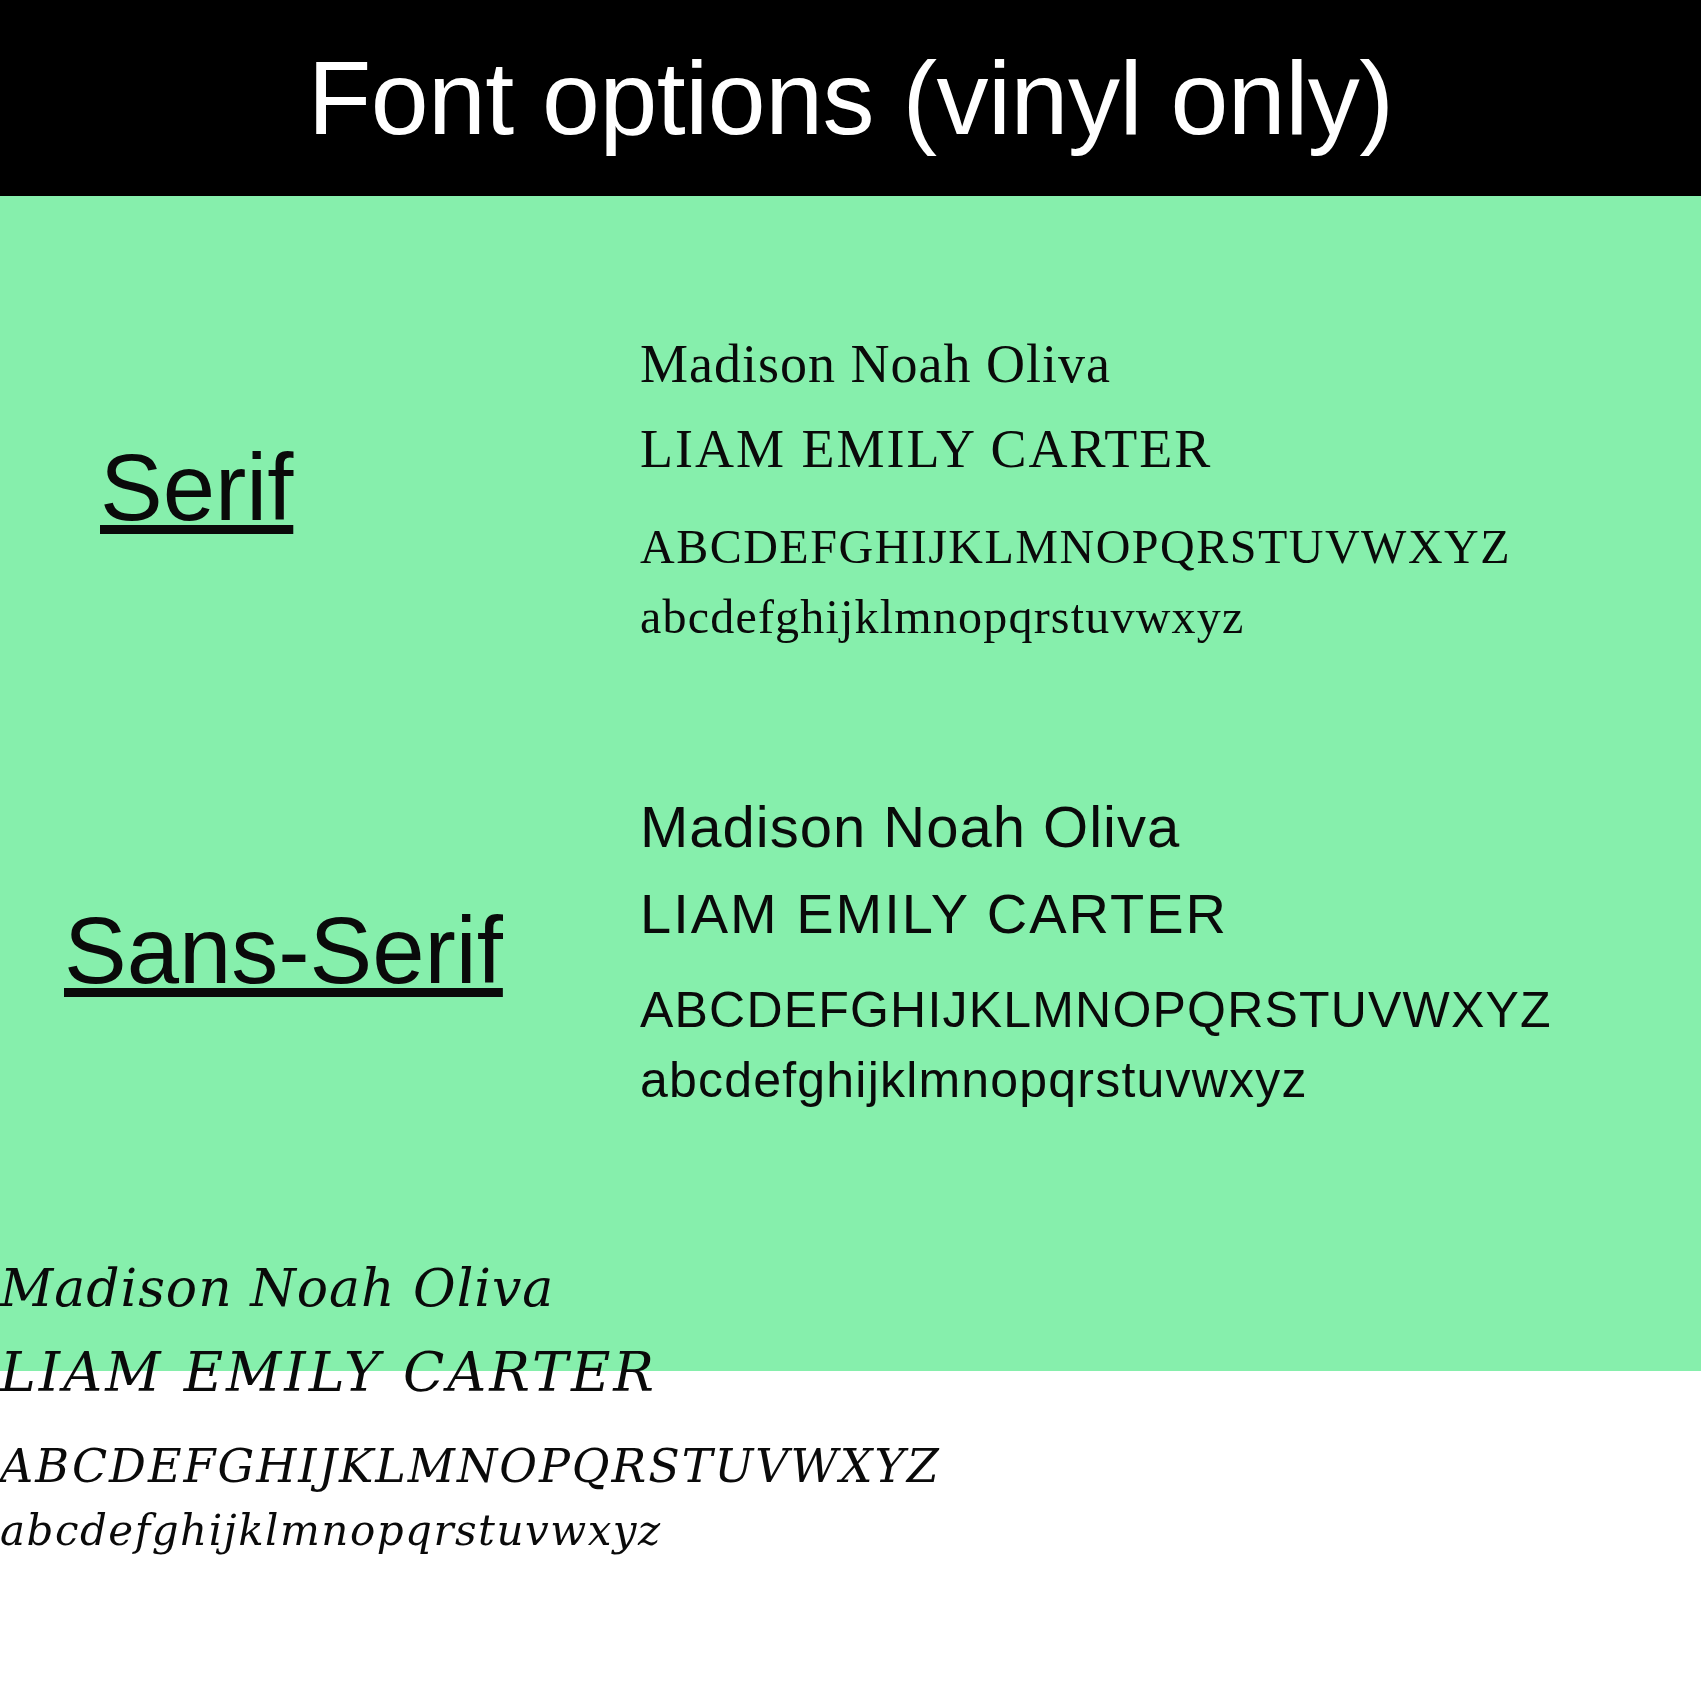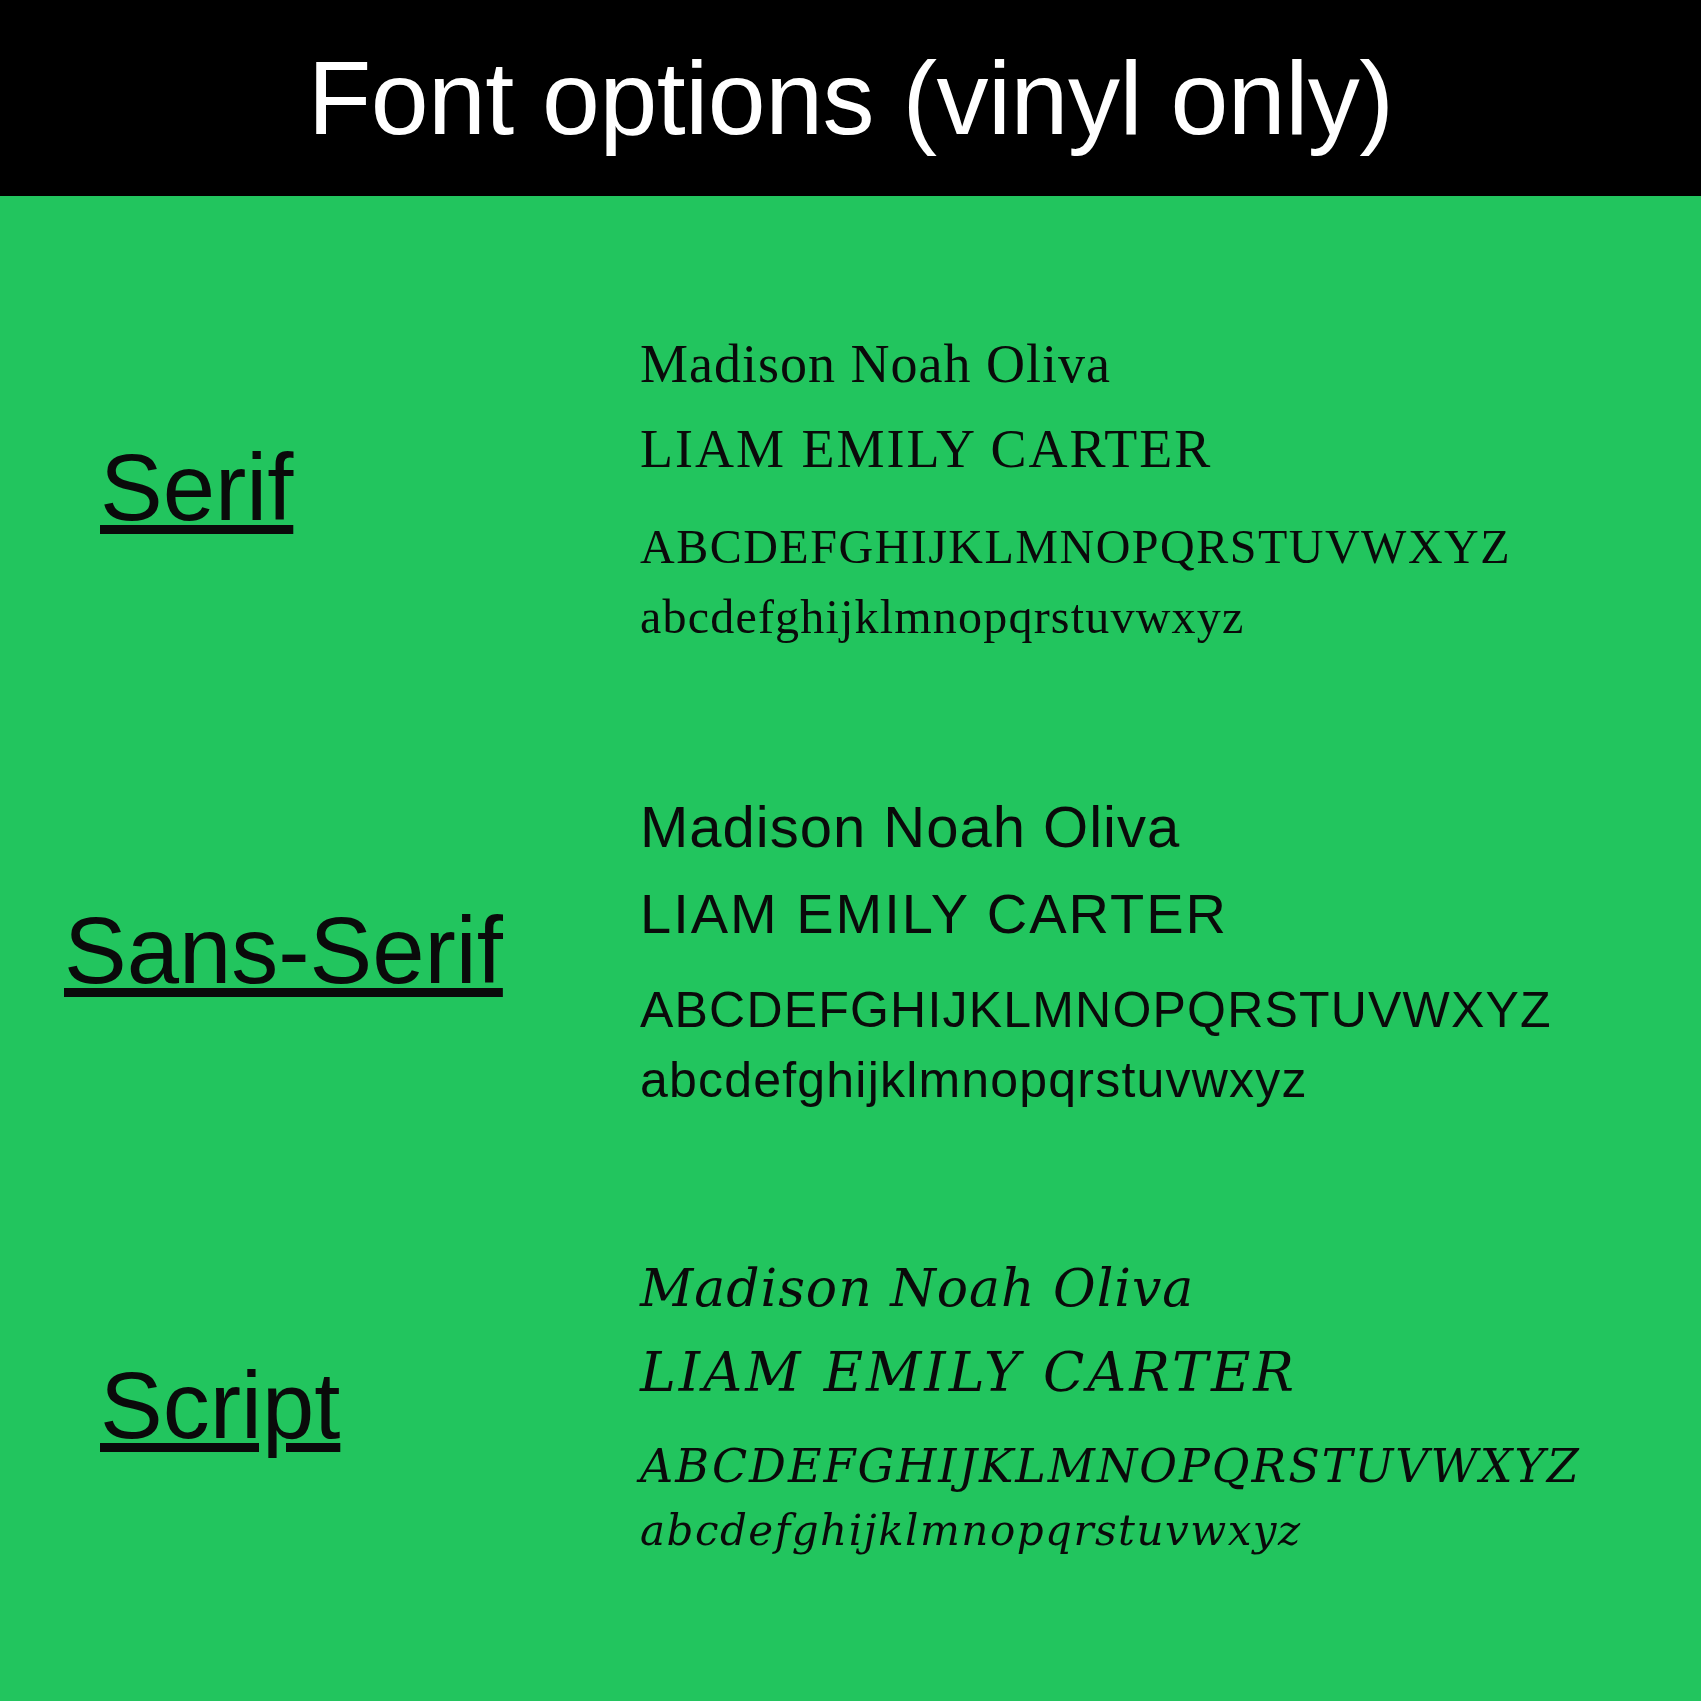--- a/index.html
+++ b/index.html
@@ -10,22 +10,22 @@
     width: 1701px;
     height: 1701px;
     background: #ffffff;
     font-family: "Liberation Sans", sans-serif;
     color: #0a0a0a;
     overflow: hidden;
   }
   .page {
     position: relative;
     width: 1701px;
-    height: 1701px;
-    background: #22c55e;
+    height: 1371px;
+    background: #86efac;
   }
   .header-bar {
     position: absolute;
     left: 0;
     top: 0;
     width: 1701px;
     height: 196px;
     background: #000000;
     display: flex;
     align-items: center;
@@ -124,21 +124,20 @@
     <div class="section-label">Sans-Serif</div>
     <div class="sample-block">
       <div class="sample-line line-names">Madison   Noah   Oliva</div>
       <div class="sample-line line-upper-names">LIAM   EMILY   CARTER</div>
       <div class="sample-line line-alpha-upper">ABCDEFGHIJKLMNOPQRSTUVWXYZ</div>
       <div class="sample-line line-alpha-lower">abcdefghijklmnopqrstuvwxyz</div>
     </div>
   </div>
 
   <div class="section" id="section-script">
-    <div class="section-label">Script</div>
     <div class="sample-block">
       <div class="sample-line line-names">Madison   Noah   Oliva</div>
       <div class="sample-line line-upper-names">LIAM   EMILY   CARTER</div>
       <div class="sample-line line-alpha-upper">ABCDEFGHIJKLMNOPQRSTUVWXYZ</div>
       <div class="sample-line line-alpha-lower">abcdefghijklmnopqrstuvwxyz</div>
     </div>
   </div>
 
 </div>
 

